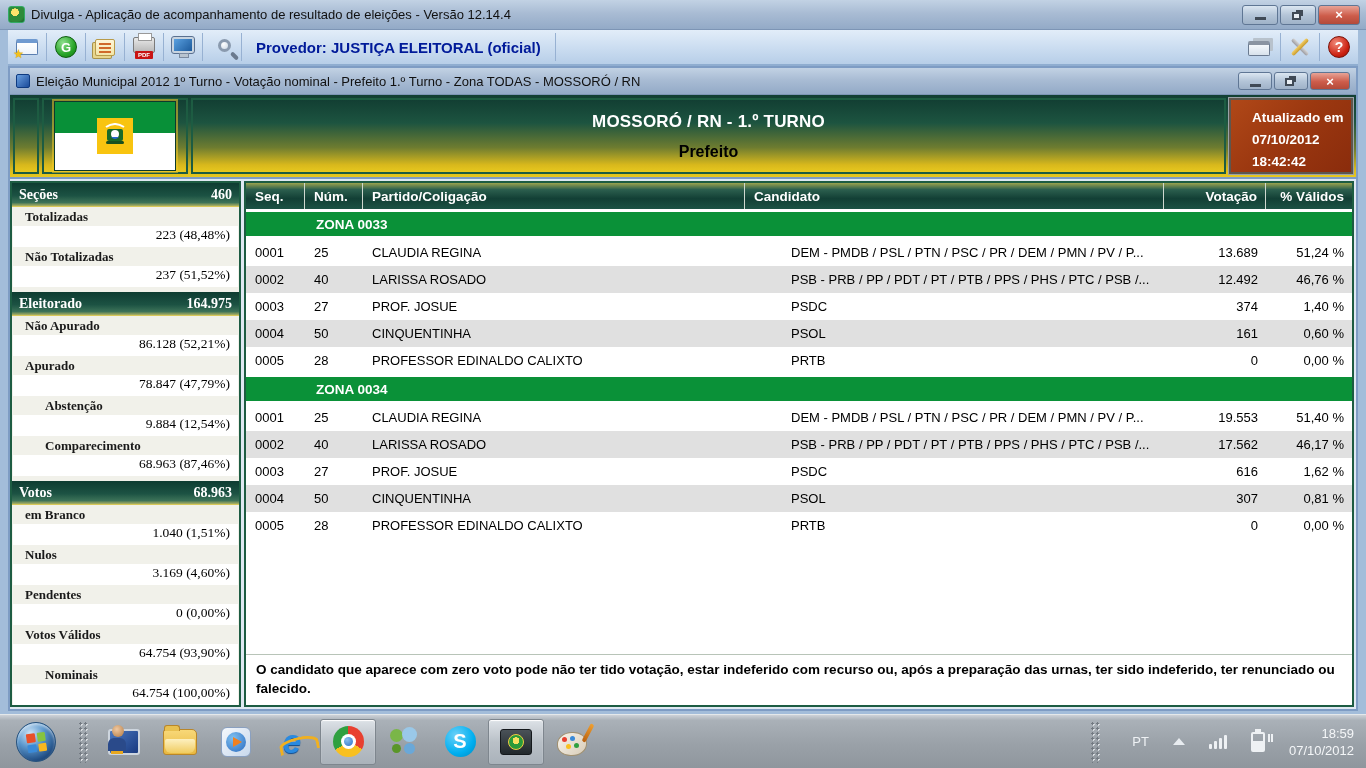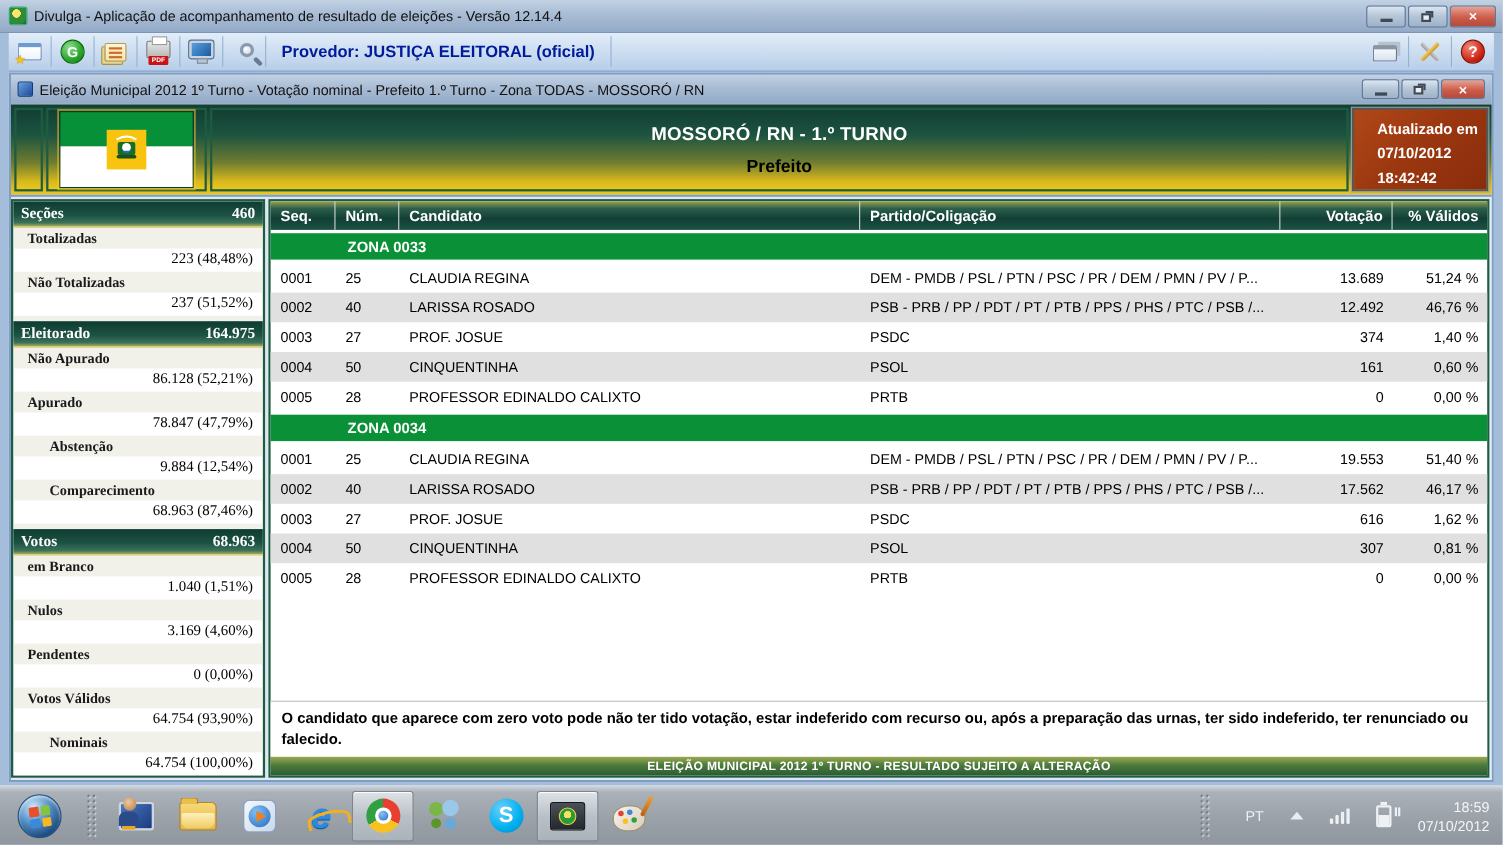--- a/index.html
+++ b/index.html
@@ -314,22 +314,22 @@
             <div class="sb-value">64.754 (93,90%)</div>
             <div class="sb-label ind">Nominais</div>
             <div class="sb-value">64.754 (100,00%)</div>
           </div>
         </div>
 
         <div class="main-panel">
           <div class="grid-head">
             <div class="gh-cell col-seq">Seq.</div>
             <div class="gh-cell col-num">Núm.</div>
+            <div class="gh-cell col-part">Partido/Coligação</div>
             <div class="gh-cell col-cand">Candidato</div>
-            <div class="gh-cell col-part">Partido/Coligação</div>
             <div class="gh-cell col-vot">Votação</div>
             <div class="gh-cell col-pct">% Válidos</div>
           </div>
 
           <div class="zone-band">ZONA 0033</div>
 
           <div class="row">
             <div class="cell col-seq">0001</div>
             <div class="cell col-num">25</div>
             <div class="cell col-cand">CLAUDIA REGINA</div>
@@ -408,21 +408,20 @@
             <div class="cell col-seq">0005</div>
             <div class="cell col-num">28</div>
             <div class="cell col-cand">PROFESSOR EDINALDO CALIXTO</div>
             <div class="cell col-part">PRTB</div>
             <div class="cell col-vot">0</div>
             <div class="cell col-pct">0,00 %</div>
           </div>
 
           <div class="spacer"></div>
           <div class="note-box">O candidato que aparece com zero voto pode não ter tido votação, estar indeferido com recurso ou, após a preparação das urnas, ter sido indeferido, ter renunciado ou falecido.</div>
-          <div class="status-bar">ELEIÇÃO MUNICIPAL 2012 1º TURNO - RESULTADO SUJEITO A ALTERAÇÃO</div>
         </div>
       </div>
     </div>
   </div>
 
   <div class="taskbar">
     <div class="startorb">
         <div class="winflag">
           <i></i>
           <i></i>

